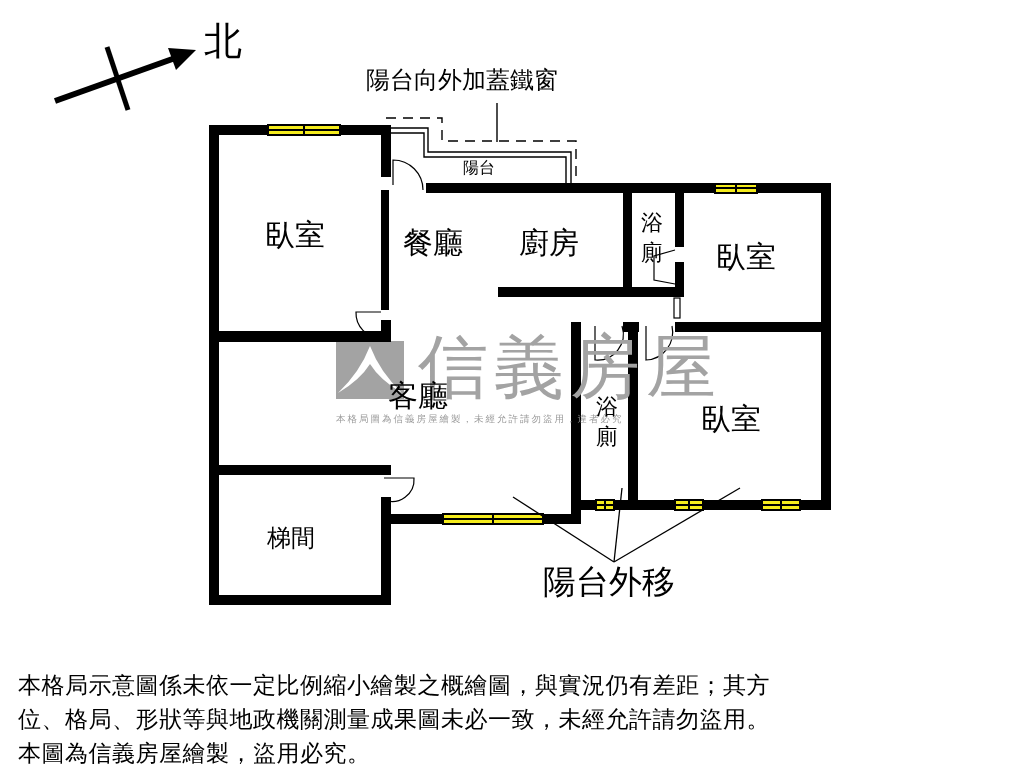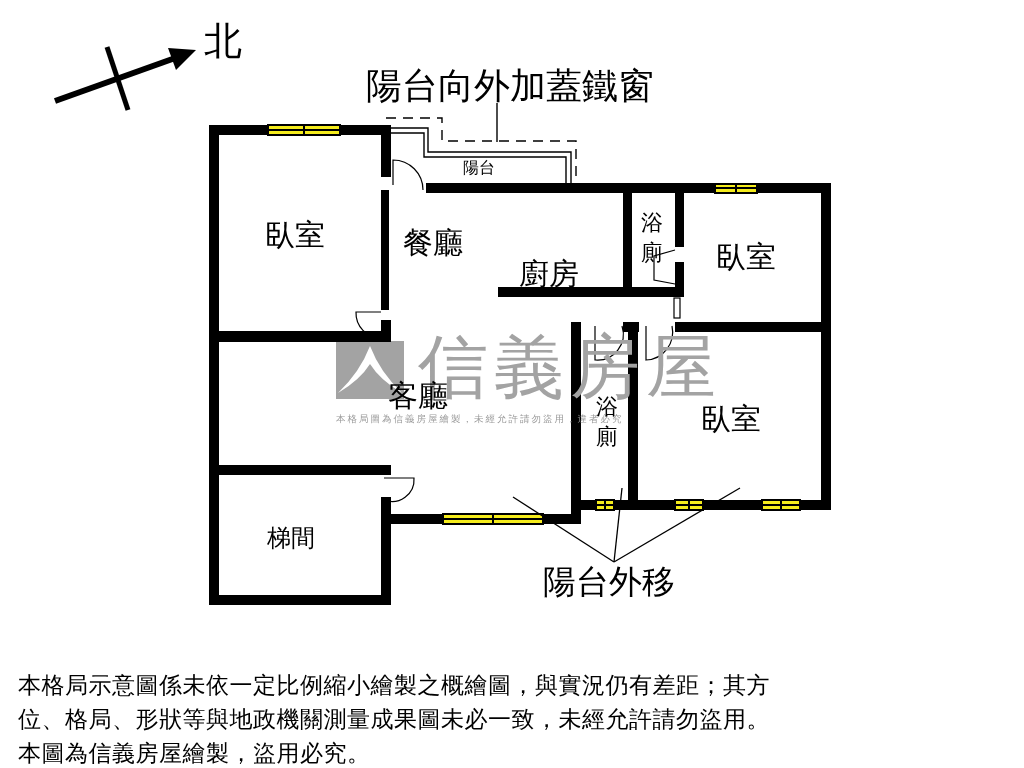--- a/index.html
+++ b/index.html
@@ -105,26 +105,26 @@
     <line x1="513" y1="497" x2="614" y2="562"></line>
     <line x1="622" y1="488" x2="614" y2="562"></line>
     <line x1="740" y1="488" x2="614" y2="562"></line>
   </g>
 </svg>
 
 <div class="wm-big" style="left:418px;top:332px;">信義房屋</div>
 <div class="wm-small" style="left:336px;top:413px;">本格局圖為信義房屋繪製，未經允許請勿盜用，違者必究</div>
 
 <div class="lbl" style="left:204px;top:22px;font-size:38px;">北</div>
-<div class="lbl" style="left:366px;top:68px;font-size:36px;">陽台向外加蓋鐵窗</div>
+<div class="lbl" style="left:366px;top:68px;font-size:24px;">陽台向外加蓋鐵窗</div>
 <div class="lbl room-sm" style="left:463px;top:160px;">陽台</div>
 
 <div class="lbl room-lg" style="left:265px;top:220px;">臥室</div>
 <div class="lbl room-lg" style="left:403px;top:228px;">餐廳</div>
-<div class="lbl room-lg" style="left:519px;top:228px;margin-top:31px;">廚房</div>
+<div class="lbl room-lg" style="left:519px;top:228px;">廚房</div>
 <div class="lbl vert" style="left:639px;top:208px;">浴廁</div>
 <div class="lbl room-lg" style="left:716px;top:242px;">臥室</div>
 <div class="lbl room-lg" style="left:388px;top:381px;text-align:center;">客廳</div>
 <div class="lbl vert" style="left:594px;top:392px;">浴廁</div>
 <div class="lbl room-lg" style="left:701px;top:404px;">臥室</div>
 <div class="lbl room-md" style="left:267px;top:526px;">梯間</div>
 <div class="lbl" style="left:543px;top:565px;font-size:33px;">陽台外移</div>
 
 <div class="disclaimer">
   <p>本格局示意圖係未依一定比例縮小繪製之概繪圖，與實況仍有差距；其方</p>

